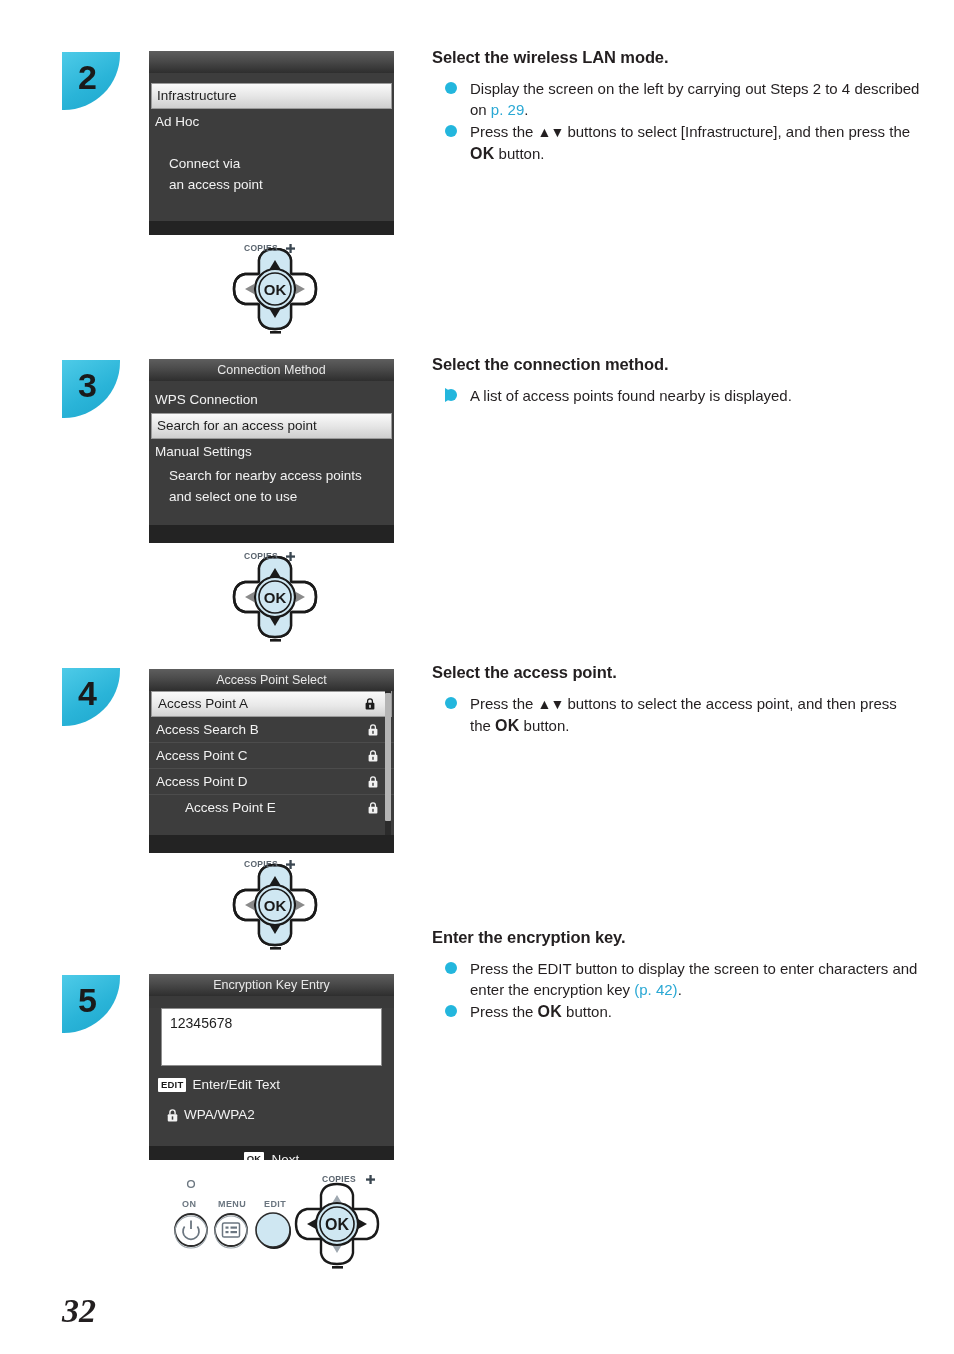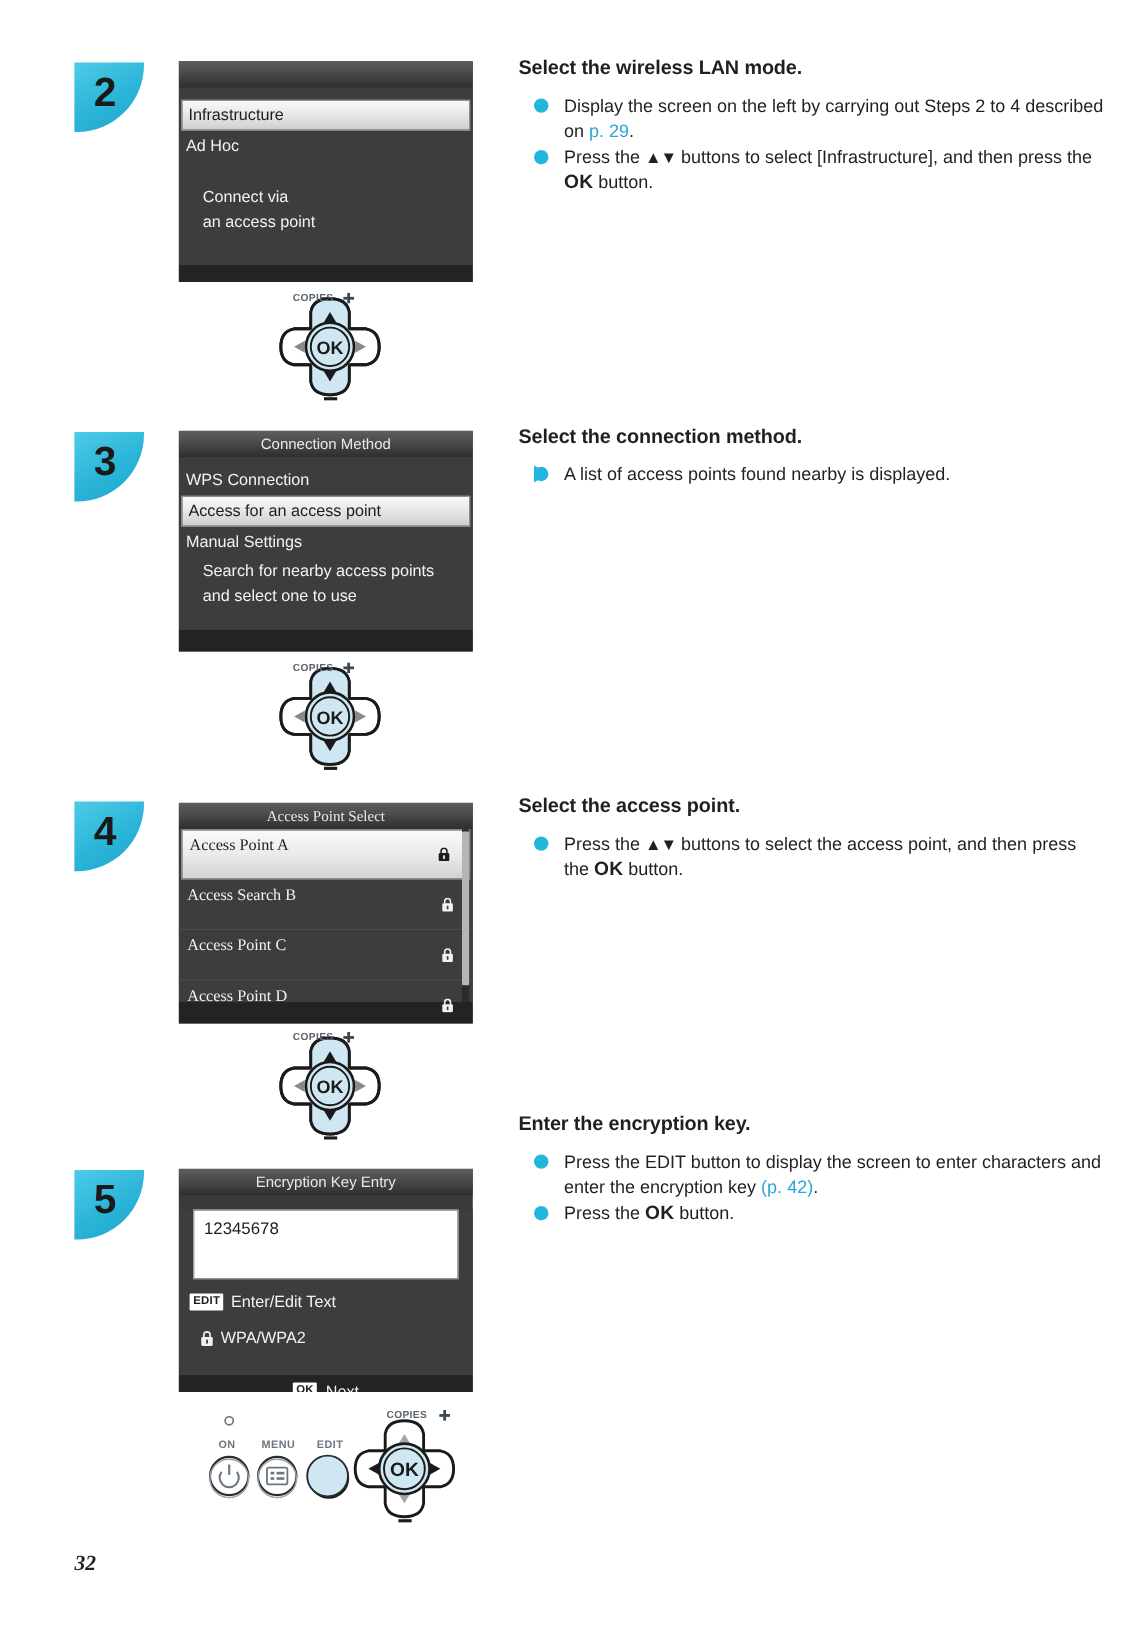--- a/index.html
+++ b/index.html
@@ -82,21 +82,21 @@
     line-height: 21px;
     padding-left: 20px;
   }
   .lcd-spacer { height: 18px; }
 
   
   .ap-row {
     position: relative;
     font-size: 13.5px;
     color: #f2f2f2;
-    height: 42px;
+    height: 26px;
     line-height: 26px;
     padding-left: 7px;
     border-bottom: 1px solid #4c4c4c;
   }
   .ap-row.sel {
     background: linear-gradient(to bottom, #fafafa 0%, #e9e9e9 55%, #d2d2d2 100%);
     color: #1d1d1d;
     border: 1px solid #9a9a9a;
     margin: 0 2px 0 2px;
     padding-left: 6px;
@@ -227,21 +227,21 @@
     font-size: 9px;
     font-weight: bold;
     color: #6b7680;
     letter-spacing: 0.4px;
   }
 
   
   .pageno {
     position: absolute;
     left: 62px; top: 1292px;
-    font-size: 18px;
+    font-size: 34px;
     font-weight: bold;
     font-style: italic;
     color: #231f20;
     font-family: "Liberation Serif", serif;
   }
 </style>
 </head>
 <body>
 
 <div class="step" style="top:0;">
@@ -299,21 +299,21 @@
   </div>
 </div>
 
 <div class="step" style="top:0;">
   <div class="step-badge" style="left:62px; top:360px;">3</div>
 
   <div class="lcd" style="top:359px; height:184px;">
     <div class="lcd-header">Connection Method</div>
     <div class="lcd-body" style="height:144px; padding-top:6px;">
       <div class="lcd-row">WPS Connection</div>
-      <div class="lcd-row sel">Access for an access point</div>
+      <div class="lcd-row sel">Search for an access point</div>
       <div class="lcd-row">Manual Settings</div>
       <div class="lcd-note">Search for nearby access points</div>
       <div class="lcd-note">and select one to use</div>
     </div>
     <div class="lcd-footer"></div>
   </div>
 
   <div class="dpad" style="left:228px; top:551px;">
     <div class="copies-label" style="left:16px; top:0px;">COPIES</div>
     <svg width="94" height="92" viewBox="0 0 94 92">
@@ -349,21 +349,21 @@
           </span>
         <span>A list of access points found nearby is displayed.</span>
       </li>
     </ul>
   </div>
 </div>
 
 <div class="step" style="top:0;">
   <div class="step-badge" style="left:62px; top:668px;">4</div>
 
-  <div class="lcd" style="top:669px; height:184px;font-family:Liberation Serif, serif;">
+  <div class="lcd" style="top:669px; height:184px;">
     <div class="lcd-header">Access Point Select</div>
     <div class="lcd-body" style="height:144px; position:relative;">
       <div class="ap-row sel">
         <span>Access Point A</span>
         <svg class="lock" viewBox="0 0 10 12">
           <path d="M2.6 5 V3.2 A2.4 2.4 0 0 1 7.4 3.2 V5" fill="none" stroke="#1d1d1d" stroke-width="1.3"></path>
           <rect x="0.6" y="4.8" width="8.8" height="6.8" rx="1" fill="#1d1d1d"></rect>
           <rect x="4.3" y="6.8" width="1.4" height="3" fill="#ffffff"></rect>
         </svg>
       </div>

